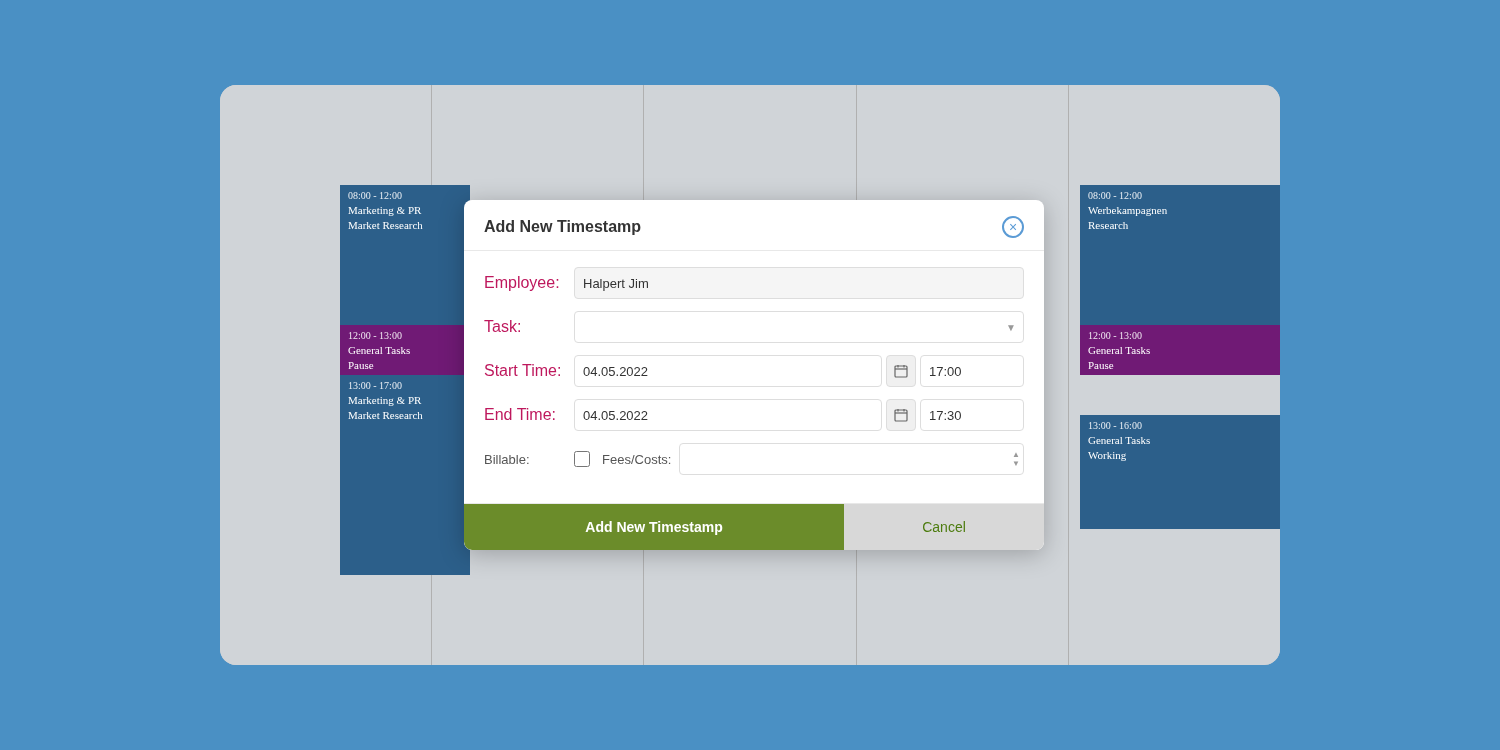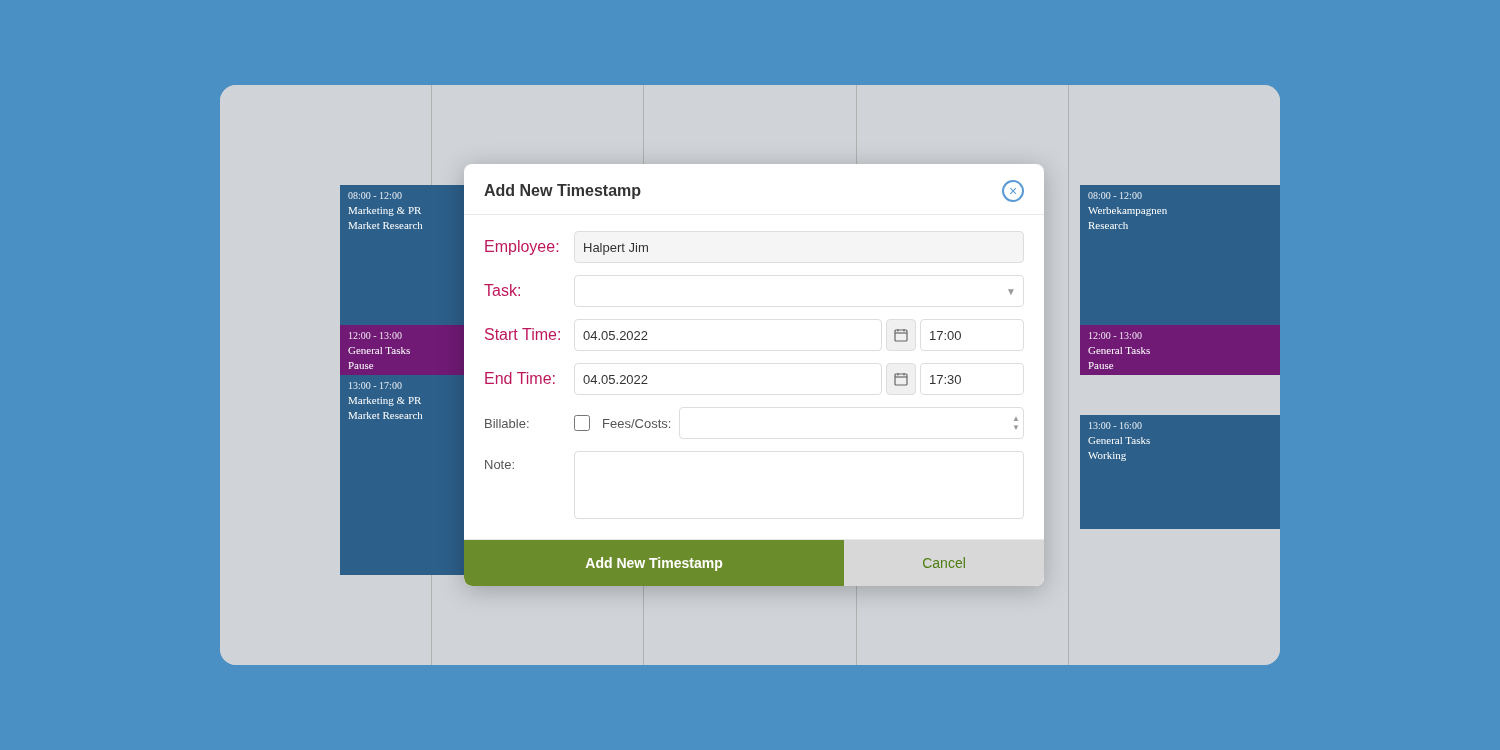--- a/index.html
+++ b/index.html
@@ -408,24 +408,20 @@
           <span class="fees-label">Fees/Costs:</span>
           <div class="fees-input-wrap">
             <input class="fees-input" type="text" value="" style="">
             <div class="fees-arrows">
               <span class="fees-arrow">▲</span>
               <span class="fees-arrow">▼</span>
             </div>
           </div>
         </div>
 
-        <div class="note-row">
-          <label class="note-label">Note:</label>
-          <textarea class="note-textarea" style=""></textarea>
-        </div>
       </div>
       <div class="dialog-footer">
         <button class="btn-add">Add New Timestamp</button>
         <button class="btn-cancel">Cancel</button>
       </div>
     </div>
   </div>
 </div>
 
 </body></html>

